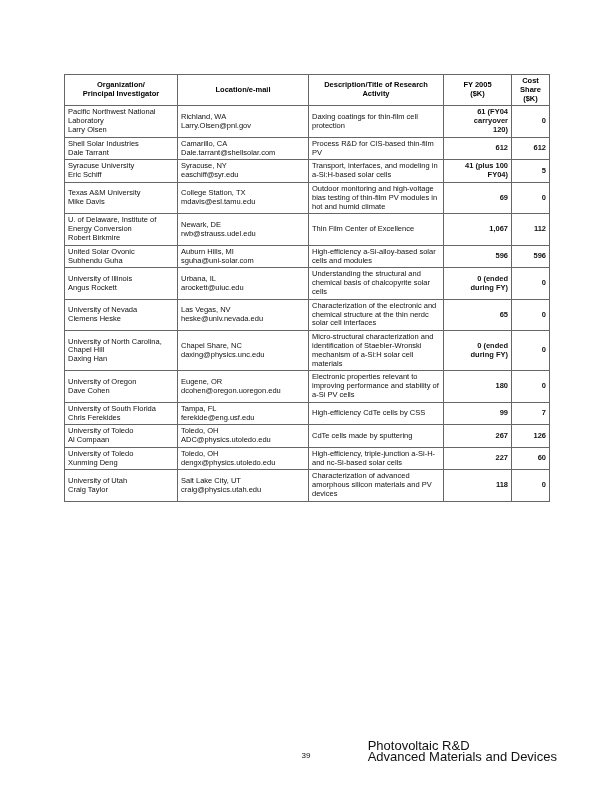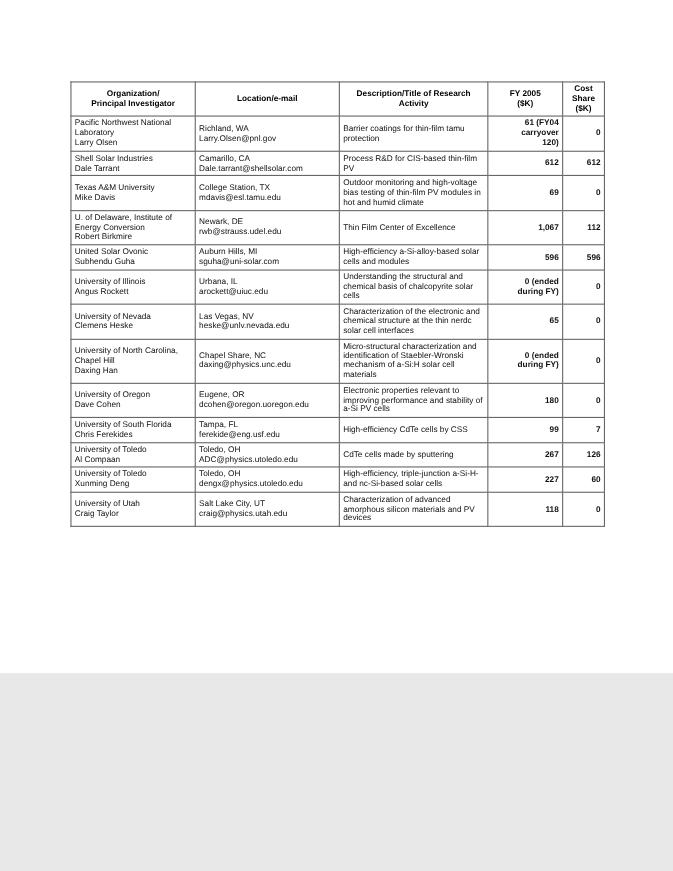--- a/index.html
+++ b/index.html
@@ -1,18 +1,18 @@
 <!DOCTYPE html>
 <html><head>
 <meta charset="utf-8">
 <style>
   html,body { margin:0; padding:0; background:#e8e8e8; }
   .page {
     position:relative;
-    width:612px; height:612px;
+    width:612px; height:792px;
     margin:0 auto;
     background:#ffffff;
     font-family:"Liberation Sans", sans-serif;
     color:#111111;
     overflow:hidden;
   }
   table.research {
     position:absolute;
     left:64px; top:74px;
     width:485px;
@@ -79,36 +79,46 @@
 Share
 ($K)</th>
       </tr>
     </thead>
     <tbody id="table-body">
         <tr>
           <td class="c0">Pacific Northwest National Laboratory
 Larry Olsen</td>
           <td class="c1">Richland, WA
 Larry.Olsen@pnl.gov</td>
-          <td class="c2">Barrier coatings for thin-film tamu protection</td>
+          <td class="c2">Daxing coatings for thin-film cell protection</td>
           <td class="c3">61 (FY04
 carryover
 120)</td>
           <td class="c4">0</td>
         </tr>
         <tr>
           <td class="c0">Shell Solar Industries
 Dale Tarrant</td>
           <td class="c1">Camarillo, CA
 Dale.tarrant@shellsolar.com</td>
           <td class="c2">Process R&amp;D for CIS-based thin-film PV</td>
           <td class="c3">612</td>
           <td class="c4">612</td>
         </tr>
         <tr>
+          <td class="c0">Syracuse University
+Eric Schiff</td>
+          <td class="c1">Syracuse, NY
+easchiff@syr.edu</td>
+          <td class="c2">Transport, interfaces, and modeling in a-Si:H-based solar cells</td>
+          <td class="c3">41 (plus 100
+FY04)</td>
+          <td class="c4">5</td>
+        </tr>
+        <tr>
           <td class="c0">Texas A&amp;M University
 Mike Davis</td>
           <td class="c1">College Station, TX
 mdavis@esl.tamu.edu</td>
           <td class="c2">Outdoor monitoring and high-voltage bias testing of thin-film PV modules in hot and humid climate</td>
           <td class="c3">69</td>
           <td class="c4">0</td>
         </tr>
         <tr>
           <td class="c0">U. of Delaware, Institute of Energy Conversion

